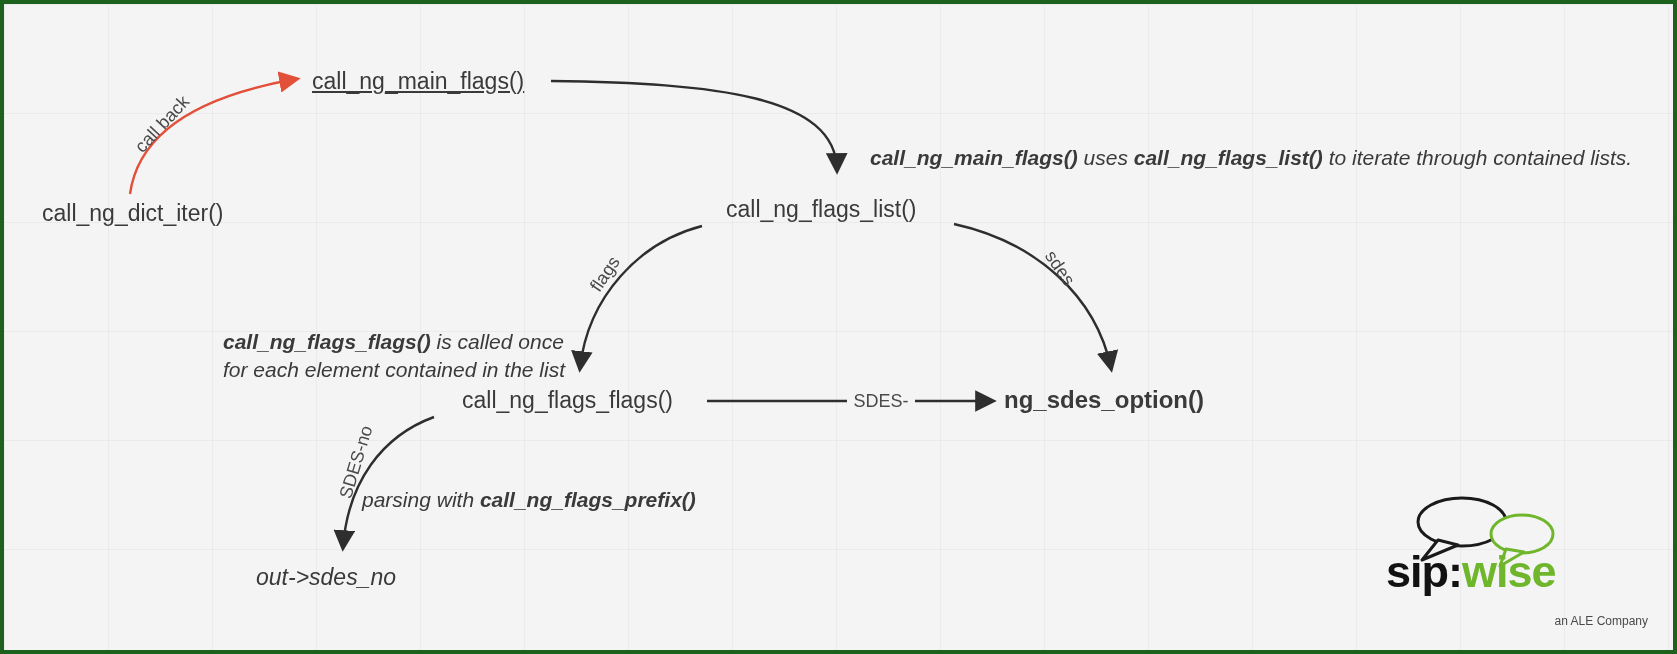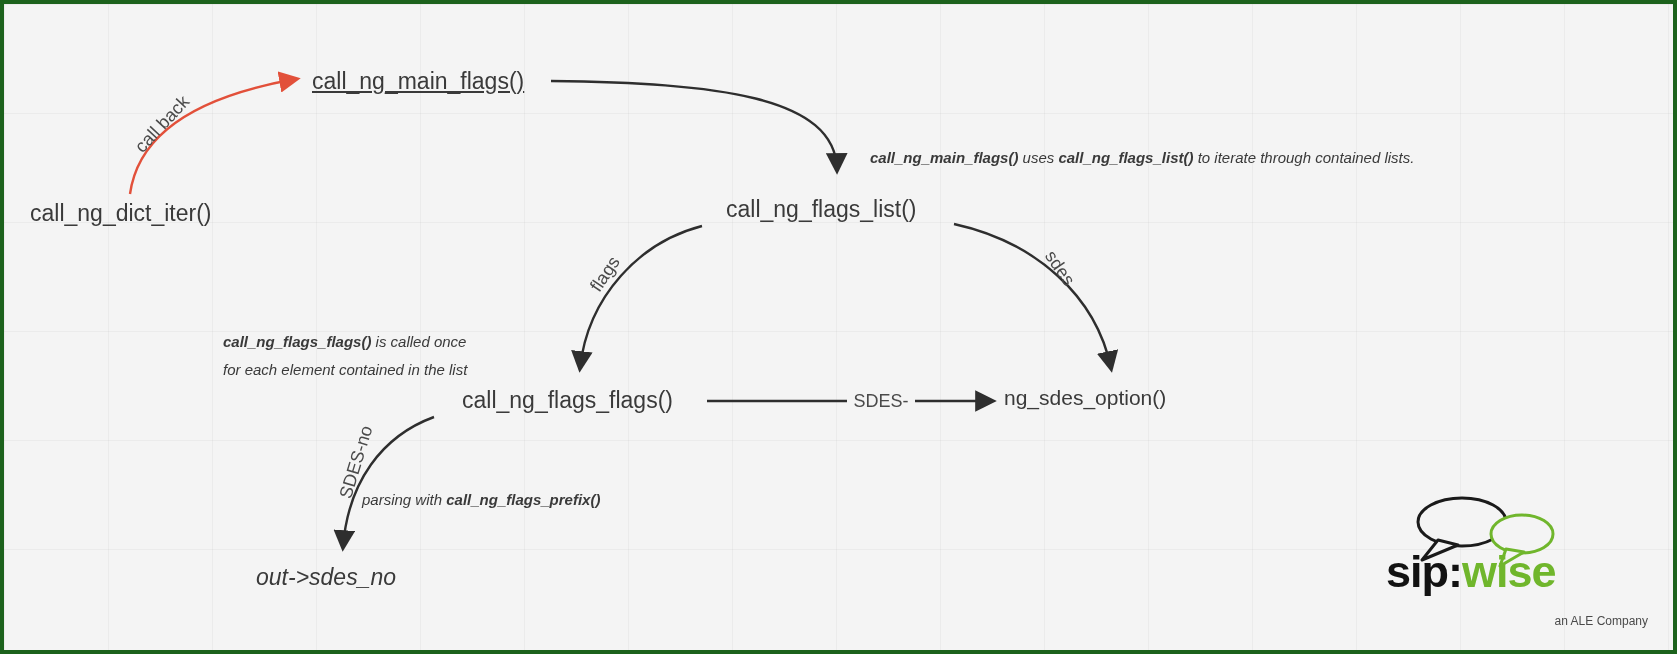--- a/index.html
+++ b/index.html
@@ -27,24 +27,24 @@
     background-size:104px 109px;
     overflow:hidden;
   }
   .node{
     position:absolute;
     font-size:23px;
     color:var(--text);
     white-space:nowrap;
   }
   .node.underlined{text-decoration:underline;}
-  .node.bold{font-weight:normal;font-size:21px;}
+  .node.bold{font-weight:bold;font-size:24px;}
   .annotation{
     position:absolute;
-    font-size:15px;
+    font-size:21px;
     font-style:italic;
     color:var(--text);
     white-space:nowrap;
     line-height:28px;
   }
   .annotation b{font-weight:bold;}
   #edge-layer{
     position:absolute;
     left:0;top:0;
     pointer-events:none;
@@ -132,21 +132,21 @@
 
     <text x="601" y="276" text-anchor="middle" transform="rotate(-56 601 270)">flags</text>
 
     <text x="1056" y="270" text-anchor="middle" transform="rotate(55 1056 264)">sdes</text>
 
     <text x="877" y="403" text-anchor="middle">SDES-</text>
 
     <text x="352" y="464" text-anchor="middle" transform="rotate(-73 352 458)">SDES-no</text>
   </svg>
 
-  <div class="node" style="left:26px;top:196px;">call_ng_dict_iter()</div>
+  <div class="node" style="left:38px;top:196px;">call_ng_dict_iter()</div>
 
   <div class="node underlined" style="left:308px;top:64px;">call_ng_main_flags()</div>
 
   <div class="node" style="left:722px;top:192px;">call_ng_flags_list()</div>
 
   <div class="node" style="left:458px;top:383px;">call_ng_flags_flags()</div>
 
   <div class="node bold" style="left:1000px;top:382px;">ng_sdes_option()</div>
 
   <div class="node" style="left:252px;top:560px;font-style:italic;">out-&gt;sdes_no</div>

